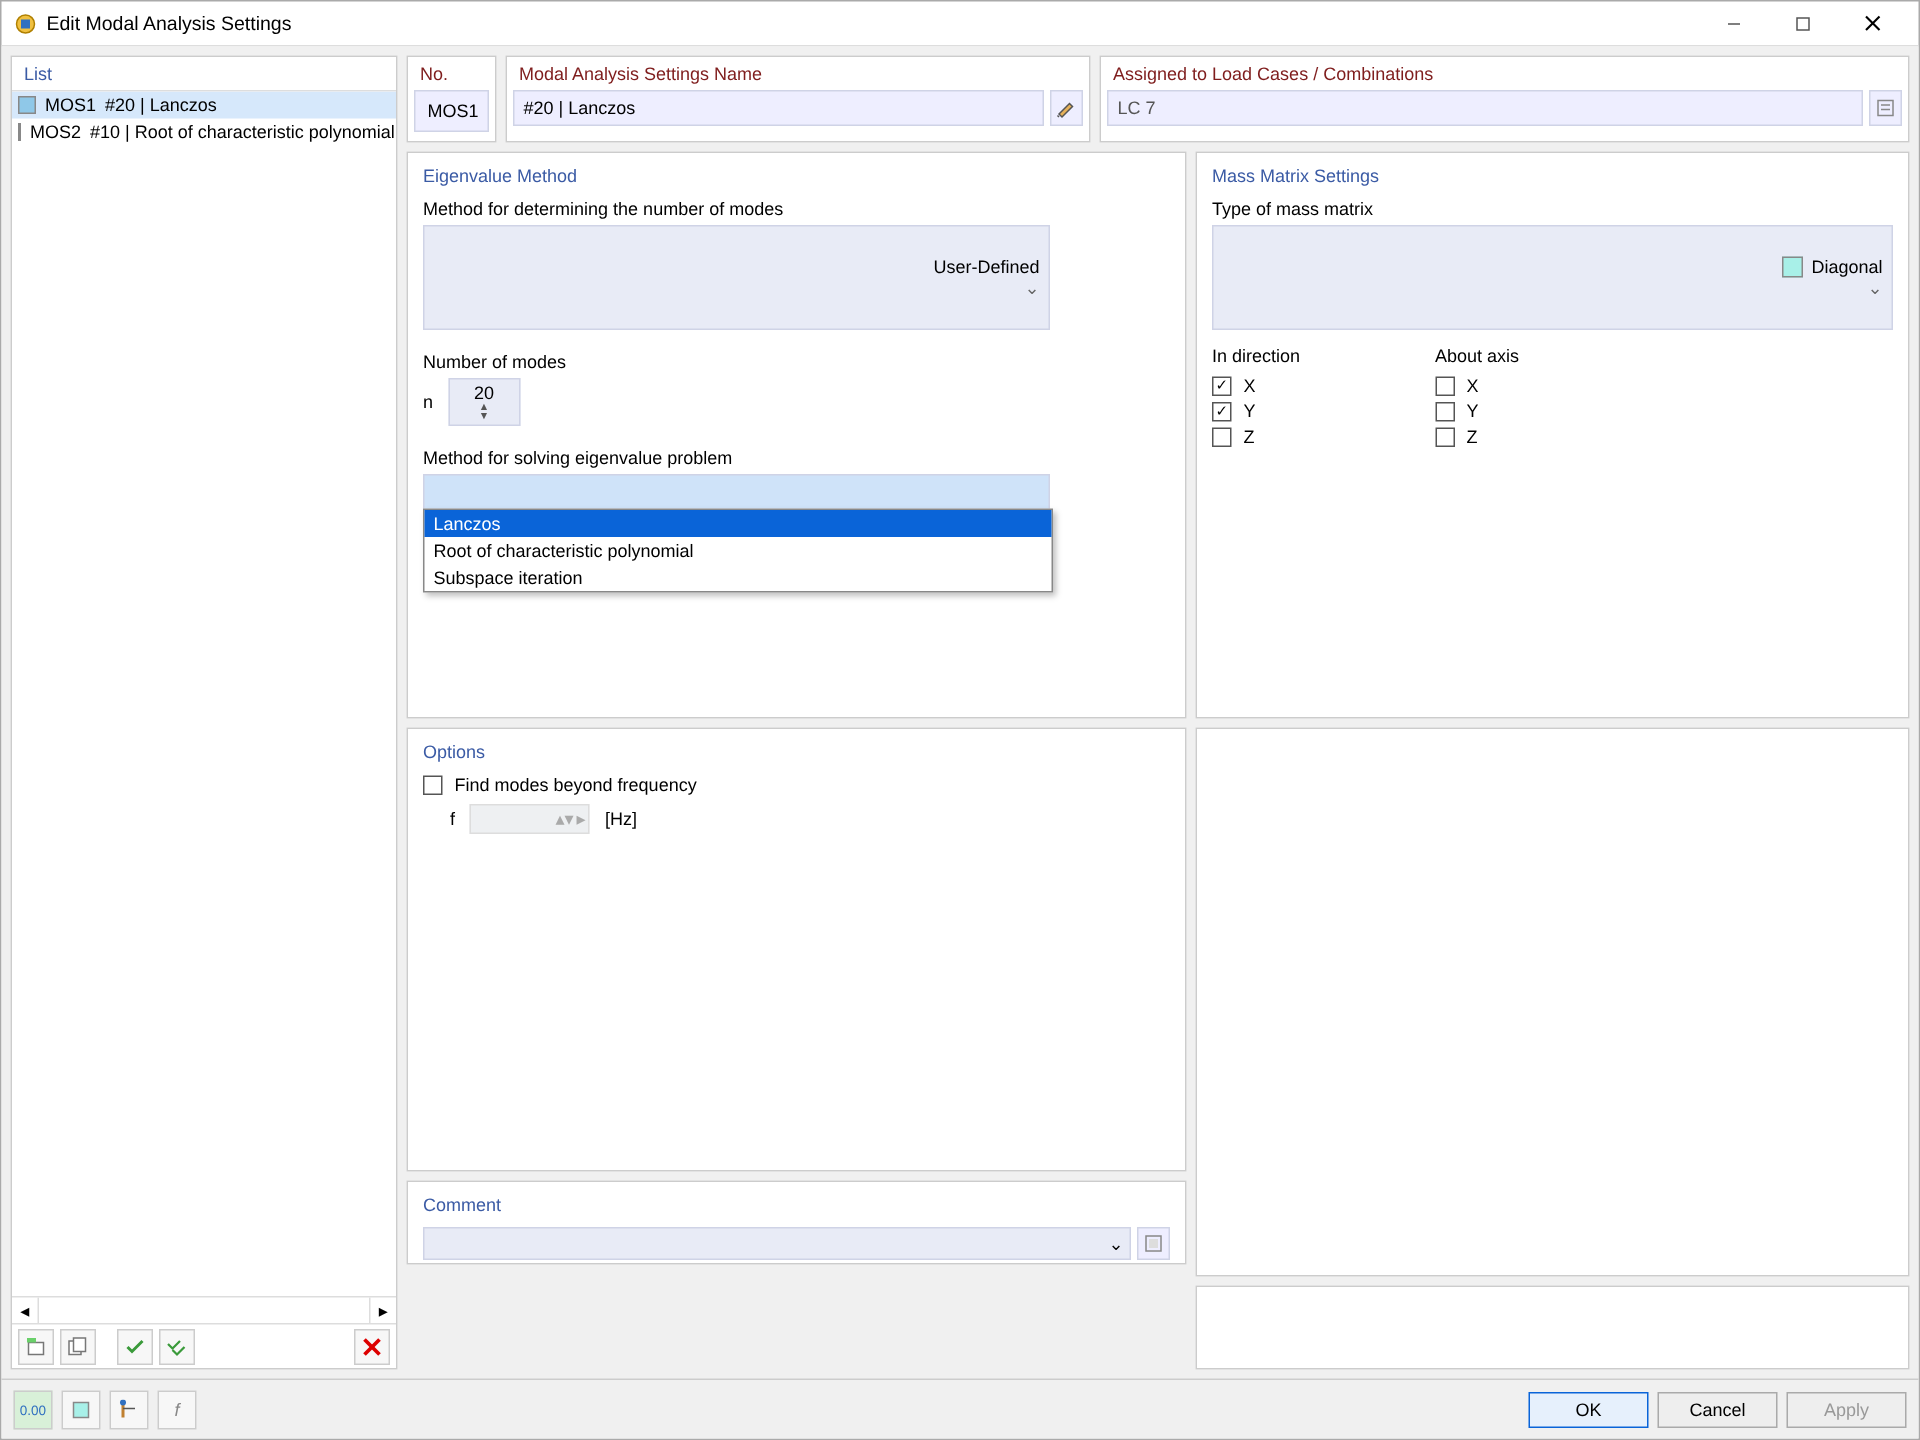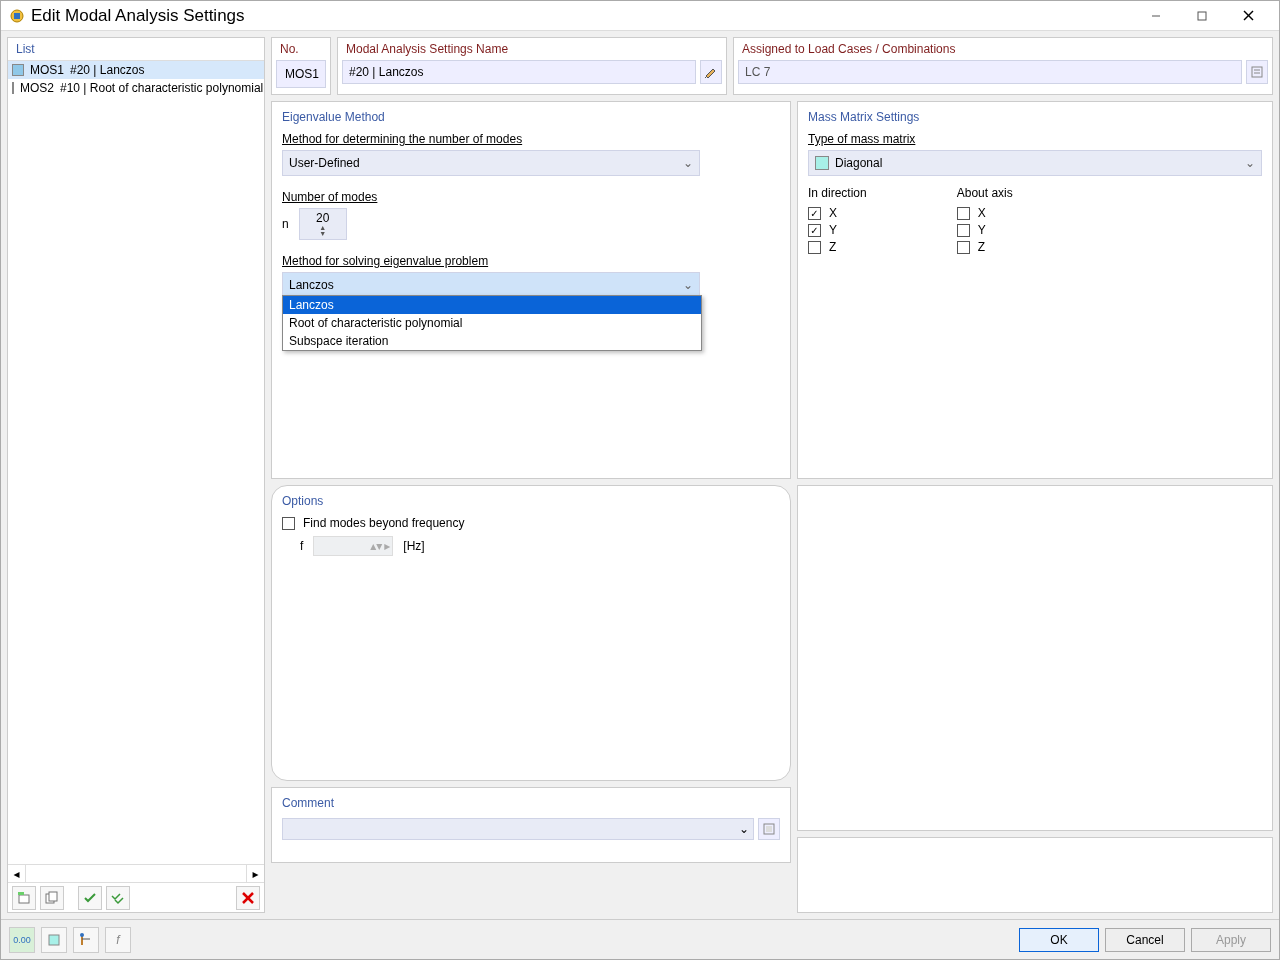--- a/index.html
+++ b/index.html
@@ -1,20 +1,20 @@
 <!DOCTYPE html>
 <html><head>
 <meta charset="utf-8">
 <style>
 * { box-sizing: border-box; margin: 0; padding: 0; font-family: "Segoe UI", Tahoma, sans-serif; font-size: 12px; }
 body { background: #fff; overflow: hidden; }
 .window { width: 1280px; height: 960px; border: 1px solid #aaa; display: flex; flex-direction: column; }
 .titlebar { height: 30px; display: flex; align-items: center; padding: 0 8px; border-bottom: 1px solid #ddd; }
 .titlebar .icon { width: 16px; height: 16px; margin-right: 6px; display:inline-flex; }
-.titlebar .title { flex: 1; font-size: 17px; }
+.titlebar .title { flex: 1; font-size: 13px; }
 .winbtn { width: 46px; height: 30px; display:flex; align-items:center; justify-content:center; }
 .main { flex: 1; display: flex; background: #f0f0f0; padding: 6px; gap:6px; overflow:hidden;}
 .left { width: 258px; background:#fff; border:1px solid #ccc; display:flex; flex-direction:column; }
 .left-header { padding: 4px 8px; color:#3b5ba5; border-bottom:1px solid #ddd; }
 .left-list { flex:1; overflow:hidden; position:relative; }
 .leftrow { display:flex; align-items:center; gap:6px; padding:2px 4px; white-space:nowrap; }
 .leftrow .swatch { width:12px; height:12px; border:1px solid #888; }
 .leftrow.sel { background:#d6e8fb; }
 .left-scroll { height:18px; display:flex; border-top:1px solid #ddd; }
 .scrollbtn { width:18px; display:flex; align-items:center; justify-content:center; border-right:1px solid #ddd; }
@@ -38,38 +38,38 @@
 .assign-input { flex:1; background:#eef; border:1px solid #cfd3e6; padding:4px 6px; color:#555;}
 .tabs-row { display:flex; gap:0; }
 .tab { padding:5px 18px; border:1px solid #ccc; background:#e6e6e6; border-bottom:none; position:relative; top:1px;}
 .tab.active { background:#fff; border-color:#ccc; z-index:2;}
 .content-row { display:flex; gap:6px; flex:1; }
 .col { display:flex; flex-direction:column; gap:6px; }
 .colL { width:520px; }
 .colR { flex:1; }
 .box { background:#fff; border:1px solid #ccc; padding:8px 10px; }
 .box .hd { color:#3b5ba5; margin-bottom:8px; }
-.lbl { margin:6px 0 4px 0;text-decoration:underline; }
-.select { background:#e8ebf6; border:1px solid #cfd3e6; padding:5px 6px; display:flex; align-items:flex-end; justify-content:space-between; width:418px; position:relative;}
+.lbl { margin:6px 0 4px 0; }
+.select { background:#e8ebf6; border:1px solid #cfd3e6; padding:20px 6px; display:flex; align-items:flex-end; justify-content:space-between; width:418px; position:relative;flex-direction:column;}
 .select .chev { color:#666; }
 .numrow { display:flex; align-items:center; gap:10px; margin-top:4px;}
 .numinput { width:48px; background:#e8ebf6; border:1px solid #cfd3e6; padding:2px 4px; display:flex; align-items:center; justify-content:space-between;flex-direction:column;}
 .spinbtns { display:flex; flex-direction:column; font-size:7px; line-height:6px; color:#555;}
 .dropdown-list { position:absolute; top:22px; left:-1px; width:420px; background:#fff; border:1px solid #888; box-shadow:2px 2px 4px rgba(0,0,0,0.25); }
 .dropdown-list .opt { padding:2px 6px; }
 .dropdown-list .opt.sel { background:#0a64d8; color:#fff; }
 .checkrow { display:flex; align-items:center; gap:8px; margin:3px 0;}
 .cb { width:13px; height:13px; border:1px solid #555; display:flex; align-items:center; justify-content:center; font-size:10px;}
 .mass-cols { display:flex; gap:90px; margin-top:10px;}
 .mass-col .mh { margin-bottom:6px; }
-.options-box { height:296px;border-radius:16px; }
+.options-box { height:296px; }
 .eigen-box { height:378px; }
 .mass-box { height:378px; }
 .empty-box { flex:1; }
-.comment-box { height:76px; }
+.comment-box { height:56px; }
 .comment-row { display:flex; gap:4px; margin-top:6px;}
 .comment-input { flex:1; background:#e8ebf6; border:1px solid #cfd3e6; height:22px; display:flex; align-items:center; justify-content:flex-end; padding:0 4px;}
 .footer { height:40px; border-top:1px solid #ccc; background:#f0f0f0; display:flex; align-items:center; padding:0 8px; gap:6px;}
 .footer .spacer { flex:1; }
 .btn { width:80px; height:24px; border:1px solid #aaa; background:#eee; }
 .btn.primary { border:1px solid #0a64d8; background:#e6f0fc; }
 .btn.disabled { color:#999; }
 .ftool { width:26px; height:26px; border:1px solid #ccc; background:#f7f7f7; display:flex;align-items:center;justify-content:center;}
 .unitrow { display:flex; align-items:center; gap:10px; margin-top:6px; padding-left:18px;}
 .unitinput { width:80px; height:20px; background:#eef0f2; border:1px solid #ddd; display:flex; align-items:center; justify-content:flex-end; padding:0 2px; gap:2px; color:#aaa; font-size:9px;}

